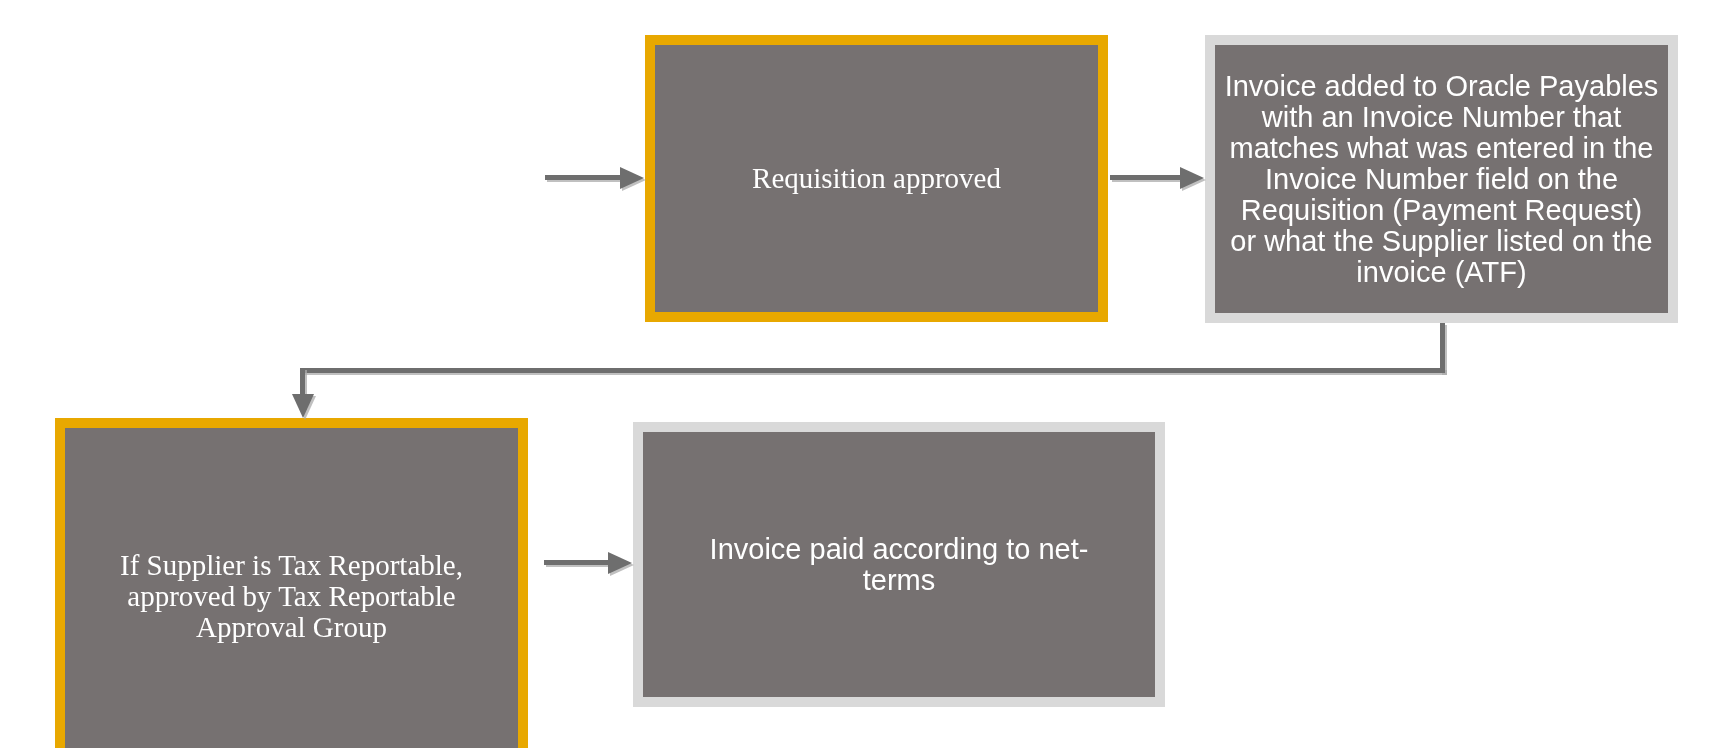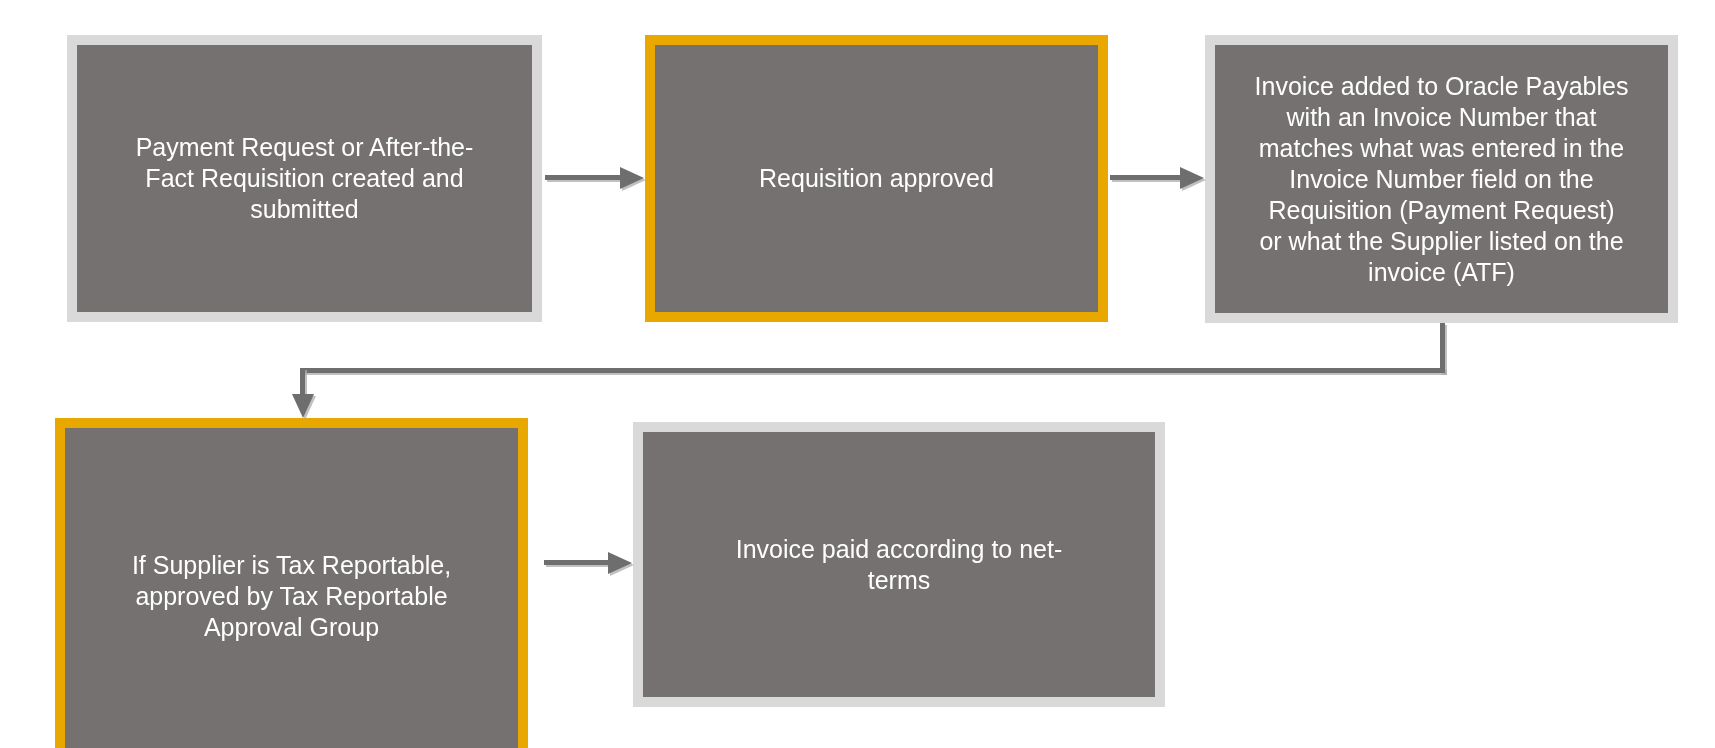--- a/index.html
+++ b/index.html
@@ -25,24 +25,24 @@
   .node{
     position:absolute;
     box-sizing:border-box;
     background:var(--node-fill);
     border:10px solid var(--border-default);
     display:flex;
     align-items:center;
     justify-content:center;
   }
   .node.border-default{border-color:var(--border-default);}
-  .node.border-highlight{border-color:var(--border-highlight);}
+  .node.border-highlight{border-color:var(--border-highlight);font-family:Liberation Serif, serif;}
   .node-text{
     color:var(--node-text);
-    font-size:25px;
+    font-size:29px;
     line-height:31px;
     text-align:center;
     white-space:pre-line;
     padding:0 4px;
   }
   .conn-line{
     position:absolute;
     background:var(--connector);
     box-shadow:2px 2px 0 var(--connector-shadow);
   }
@@ -81,25 +81,20 @@
   #e-head{left:292px;  top:394px;}
   
   #a3-line{left:544px; top:560px; width:66px; height:5px;}
   #a3-head{left:608px; top:552px;}
 </style>
 </head>
 <body>
 
 <div class="canvas">
 
-  <div class="node border-default" id="node-0">
-    <div class="node-text">Payment Request or After-the-
-Fact Requisition created and
-submitted</div>
-  </div>
 
   <div class="node border-highlight" id="node-1">
     <div class="node-text">Requisition approved</div>
   </div>
 
   <div class="node border-default" id="node-2">
     <div class="node-text">Invoice added to Oracle Payables
 with an Invoice Number that
 matches what was entered in the
 Invoice Number field on the

